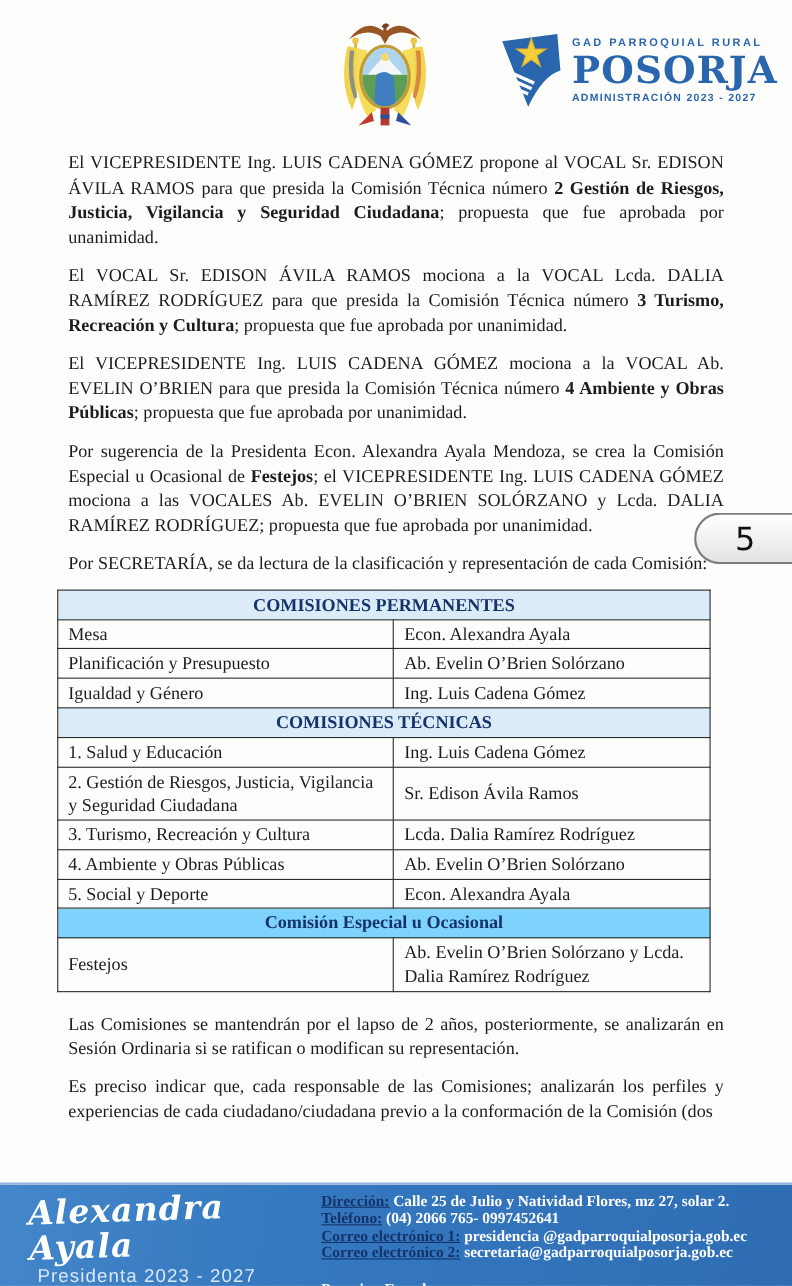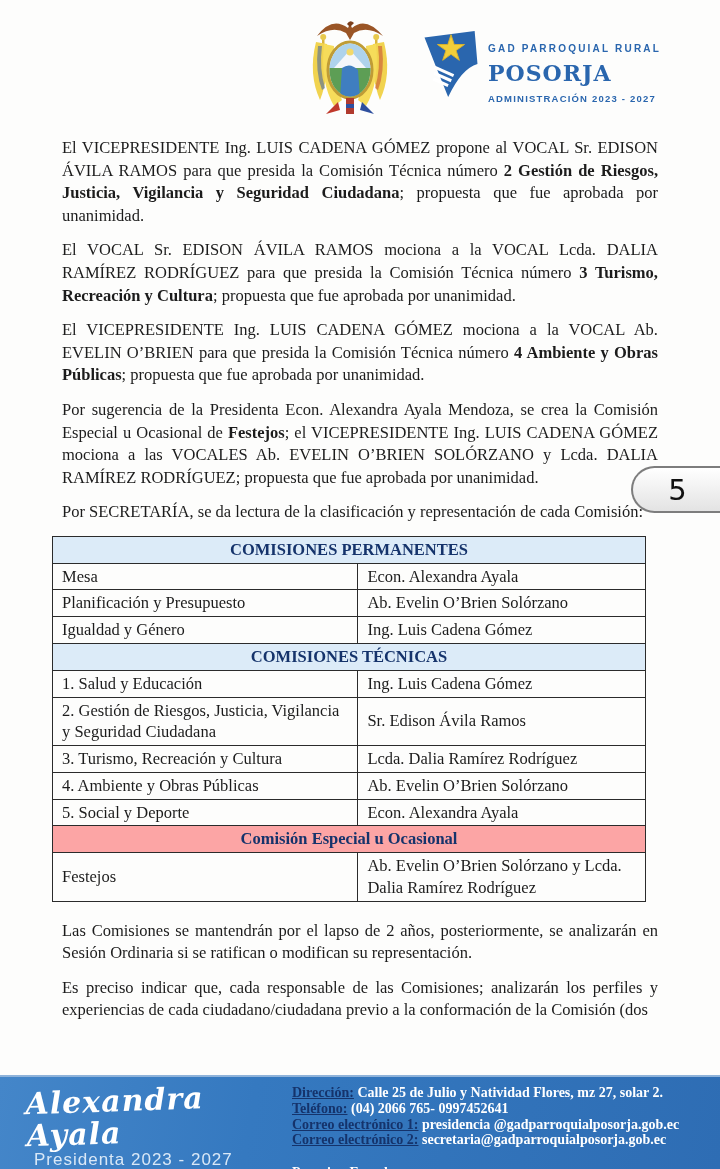--- a/index.html
+++ b/index.html
@@ -4,26 +4,26 @@
 <style>
   html,body{margin:0;padding:0;background:#e9e9e9;}
   .page{
     position:relative;width:720px;height:1169px;margin:0 auto;
     background:#fdfdfc;overflow:hidden;
     font-family:"Liberation Serif", serif;color:#1c1c1c;
   }
   
   .scan-header{position:absolute;top:0;left:0;width:100%;height:130px;}
   .coat{position:absolute;left:304px;top:12px;width:92px;height:108px;}
-  .brand{position:absolute;left:416px;top:24px;display:flex;align-items:flex-end;}
+  .brand{position:absolute;left:448px;top:24px;display:flex;align-items:center;}
   .badge-icon{width:70px;height:80px;flex:0 0 auto;margin-right:2px;}
   .brand-text{display:flex;flex-direction:column;align-items:flex-start;}
   .brand-top{font-family:"Liberation Sans",sans-serif;font-weight:700;font-size:10px;
     letter-spacing:2.2px;color:#2a66ae;margin-bottom:1px;}
-  .brand-name{font-family:"DejaVu Serif",serif;font-weight:800;font-size:22px;line-height:36px;
+  .brand-name{font-family:"DejaVu Serif",serif;font-weight:800;font-size:34px;line-height:36px;
     letter-spacing:1px;color:#2a66ae;}
   .brand-sub{font-family:"Liberation Sans",sans-serif;font-weight:700;font-size:9.5px;
     letter-spacing:1.2px;color:#2a66ae;margin-top:2px;}
   
   .content{position:absolute;top:137px;left:62px;width:596px;}
   .para{margin:0 0 12px 0;font-size:16.5px;line-height:22.6px;text-align:justify;}
   .para b{font-weight:700;}
   .table-wrap{margin:6px 0 18px -10px;width:594px;}
   table.commissions{border-collapse:collapse;width:100%;
     font-size:16.5px;line-height:1.32;}
@@ -167,21 +167,21 @@
             </tr>
             <tr>
               <td class="c1">4. Ambiente y Obras Públicas</td>
               <td class="c2">Ab. Evelin O’Brien Solórzano</td>
             </tr>
             <tr>
               <td class="c1">5. Social y Deporte</td>
               <td class="c2">Econ. Alexandra Ayala</td>
             </tr>
             <tr>
-              <td colspan="2" class="sec" style="background: #fca5a5;">Comisión Especial u Ocasional</td>
+              <td colspan="2" class="sec" style="background: #7dd3fc;">Comisión Especial u Ocasional</td>
             </tr>
             <tr>
               <td class="c1">Festejos</td>
               <td class="c2">Ab. Evelin O’Brien Solórzano y Lcda. Dalia Ramírez Rodríguez</td>
             </tr>
           </tbody>
       </table>
     </div>
 
     <div id="paragraphs-bottom">

